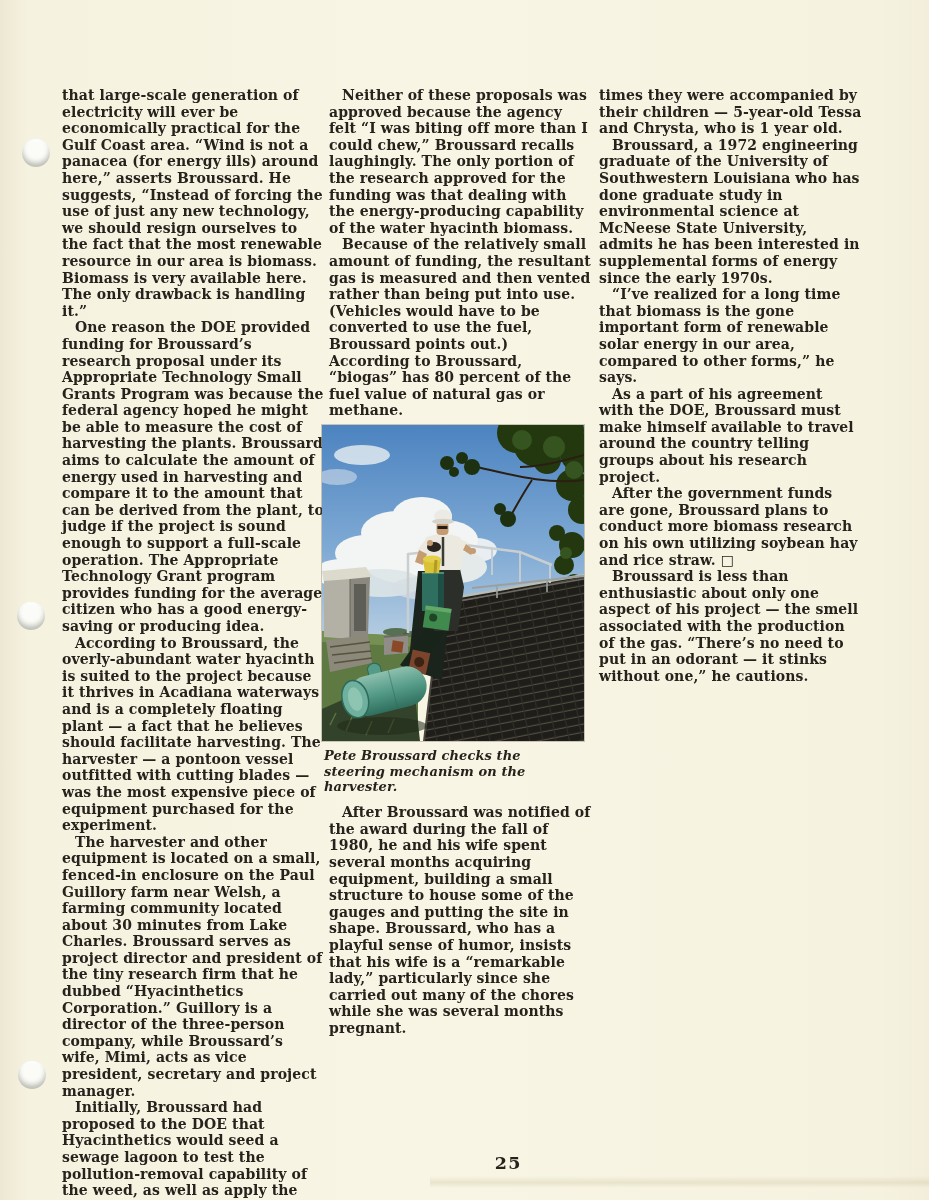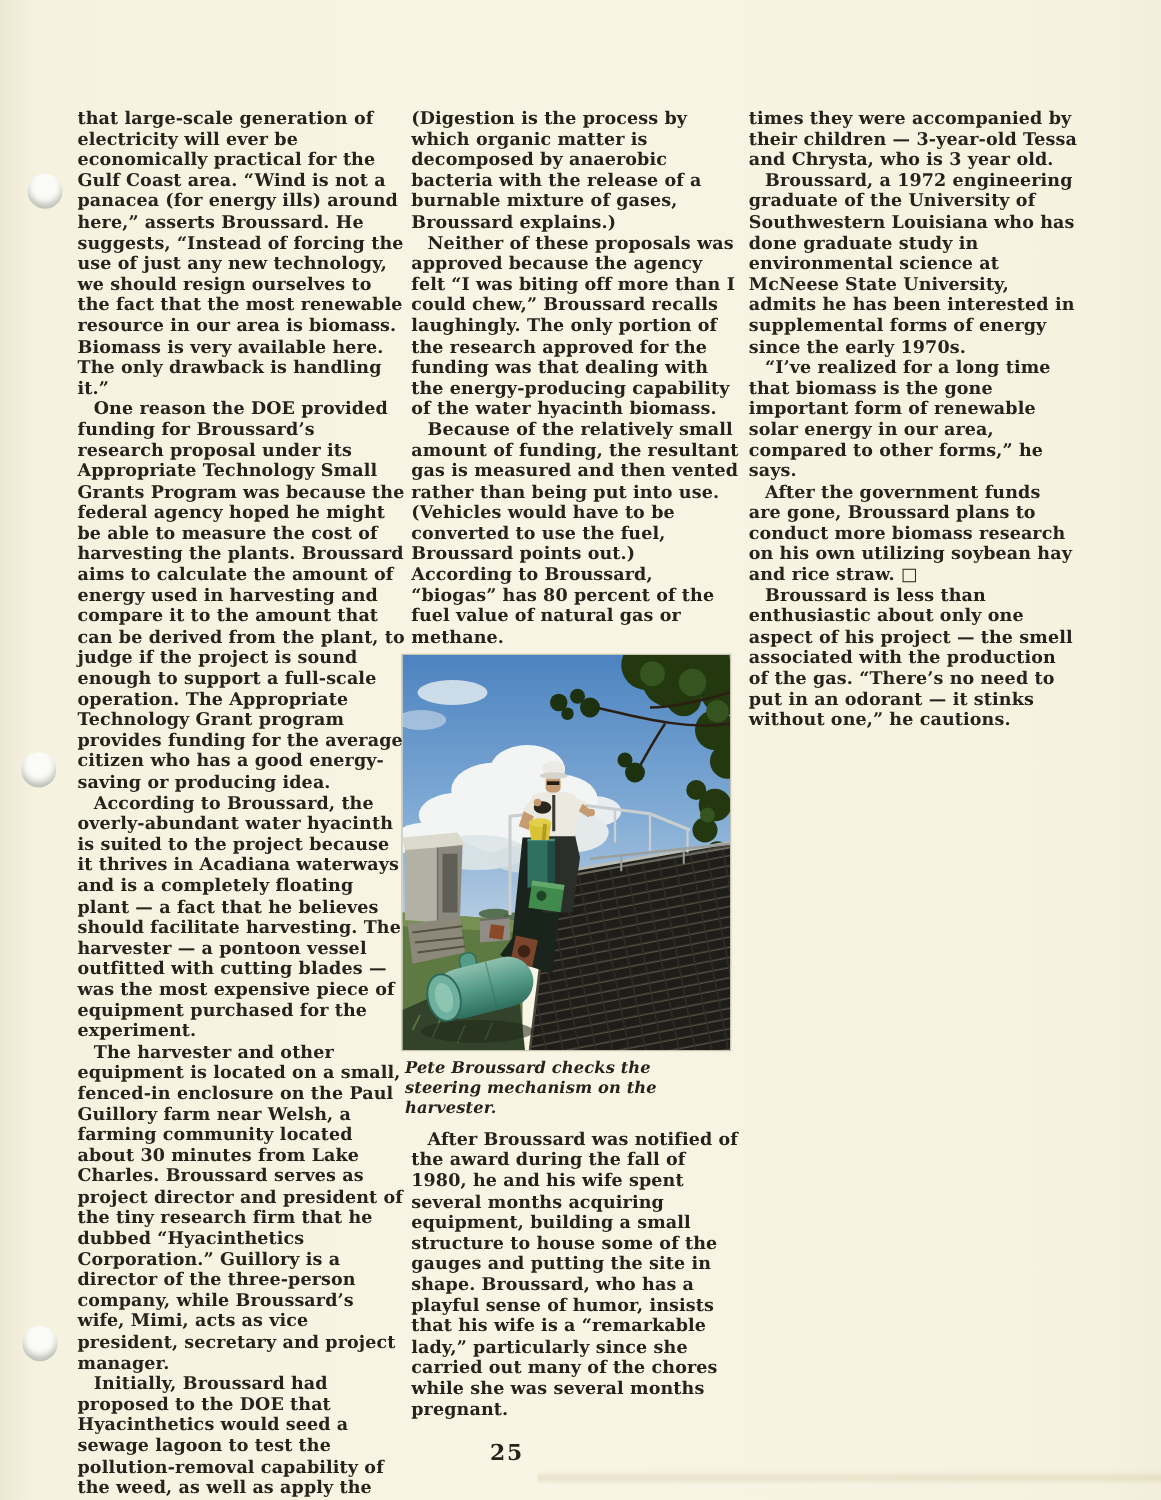--- a/index.html
+++ b/index.html
@@ -19,42 +19,41 @@
   .col3{left:599px;}
   figure{margin:6px 0 0 -7px;padding:0;width:262px;}
   svg.photo{display:block;width:262px;height:316px;outline:1px solid rgba(90,85,70,.3);}
   figcaption{font-style:italic;font-size:13px;line-height:15.8px;margin:7px 0 9px 2px;width:240px;}
   .hole{position:absolute;width:28px;height:28px;border-radius:50%;
     background:#fbfbf7;
     box-shadow: inset 0 -4px 5px rgba(115,115,105,.45), inset 0 2px 3px rgba(255,255,255,.9);}
   .hole1{left:22px;top:139px;}
   .hole2{left:17px;top:602px;}
   .hole3{left:18px;top:1061px;}
-  .page-number{position:absolute;left:392px;top:1153px;width:130px;text-align:left;
+  .page-number{position:absolute;left:392px;top:1153px;width:130px;text-align:right;
     font-weight:bold;font-size:17.5px;letter-spacing:1.5px;}
   .streak{position:absolute;left:430px;top:1176px;width:499px;height:12px;
     background:linear-gradient(180deg,rgba(200,188,148,0),rgba(200,188,148,.30) 55%,rgba(200,188,148,0));}
 </style>
 </head>
 <body>
 
 <div class="hole hole1"></div>
 <div class="hole hole2"></div>
 <div class="hole hole3"></div>
 
 <div class="col col1">
   <p class="para">that large-scale generation of electricity will ever be economically practical for the Gulf Coast area. “Wind is not a panacea (for energy ills) around here,” asserts Broussard. He suggests, “Instead of forcing the use of just any new technology, we should resign ourselves to the fact that the most renewable resource in our area is biomass. Biomass is very available here. The only drawback is handling it.”</p>
   <p class="ind">One reason the DOE provided funding for Broussard’s research proposal under its Appropriate Technology Small Grants Program was because the federal agency hoped he might be able to measure the cost of harvesting the plants. Broussard aims to calculate the amount of energy used in harvesting and compare it to the amount that can be derived from the plant, to judge if the project is sound enough to support a full-scale operation. The Appropriate Technology Grant program provides funding for the average citizen who has a good energy-saving or producing idea.</p>
   <p class="ind">According to Broussard, the overly-abundant water hyacinth is suited to the project because it thrives in Acadiana waterways and is a completely floating plant — a fact that he believes should facilitate harvesting. The harvester — a pontoon vessel outfitted with cutting blades — was the most expensive piece of equipment purchased for the experiment.</p>
   <p class="ind">The harvester and other equipment is located on a small, fenced-in enclosure on the Paul Guillory farm near Welsh, a farming community located about 30 minutes from Lake Charles. Broussard serves as project director and president of the tiny research firm that he dubbed “Hyacinthetics Corporation.” Guillory is a director of the three-person company, while Broussard’s wife, Mimi, acts as vice president, secretary and project manager.</p>
   <p class="ind">Initially, Broussard had proposed to the DOE that Hyacinthetics would seed a sewage lagoon to test the pollution-removal capability of the weed, as well as apply the residual sludge from the digestion process to soybeans to test its fertilizer value since it is reportedly rich in nitrogen and phosphorus.</p>
 </div>
 
 <div class="col col2">
-  <p>(Digestion is the process by which organic matter is decomposed by anaerobic bacteria with the release of a burnable mixture of gases, Broussard explains.)</p>
   <p class="ind">Neither of these proposals was approved because the agency felt “I was biting off more than I could chew,” Broussard recalls laughingly. The only portion of the research approved for the funding was that dealing with the energy-producing capability of the water hyacinth biomass.</p>
   <p class="ind">Because of the relatively small amount of funding, the resultant gas is measured and then vented rather than being put into use. (Vehicles would have to be converted to use the fuel, Broussard points out.) According to Broussard, “biogas” has 80 percent of the fuel value of natural gas or methane.</p>
 
   <figure>
     <svg class="photo" viewBox="0 0 262 316" preserveAspectRatio="none">
       <defs>
         <linearGradient id="sky" x1="0" y1="0" x2="0" y2="1">
           <stop offset="0" stop-color="#4c83c0"></stop>
           <stop offset="0.55" stop-color="#7ea9d4"></stop>
           <stop offset="1" stop-color="#b9cfe2"></stop>
@@ -214,21 +213,22 @@
         </g>
       </g>
     </svg>
     <figcaption>Pete Broussard checks the steering mechanism on the harvester.</figcaption>
   </figure>
 
   <p class="ind">After Broussard was notified of the award during the fall of 1980, he and his wife spent several months acquiring equipment, building a small structure to house some of the gauges and putting the site in shape. Broussard, who has a playful sense of humor, insists that his wife is a “remarkable lady,” particularly since she carried out many of the chores while she was several months pregnant.</p>
 </div>
 
 <div class="col col3">
-  <p>times they were accompanied by their children — 3-year-old Tessa and Chrysta, who is 3 year old.</p>
+  <p>times they were accompanied by their children — 5-year-old Tessa and Chrysta, who is 1 year old.</p>
   <p class="ind">Broussard, a 1972 engineering graduate of the University of Southwestern Louisiana who has done graduate study in environmental science at McNeese State University, admits he has been interested in supplemental forms of energy since the early 1970s.</p>
   <p class="ind">“I’ve realized for a long time that biomass is the gone important form of renewable solar energy in our area, compared to other forms,” he says.</p>
+  <p class="ind">As a part of his agreement with the DOE, Broussard must make himself available to travel around the country telling groups about his research project.</p>
   <p class="ind">After the government funds are gone, Broussard plans to conduct more biomass research on his own utilizing soybean hay and rice straw. □</p>
   <p class="ind">Broussard is less than enthusiastic about only one aspect of his project — the smell associated with the production of the gas. “There’s no need to put in an odorant — it stinks without one,” he cautions.</p>
 </div>
 
 <div class="streak"></div>
 <div class="page-number">25</div>
 
 </body></html>

